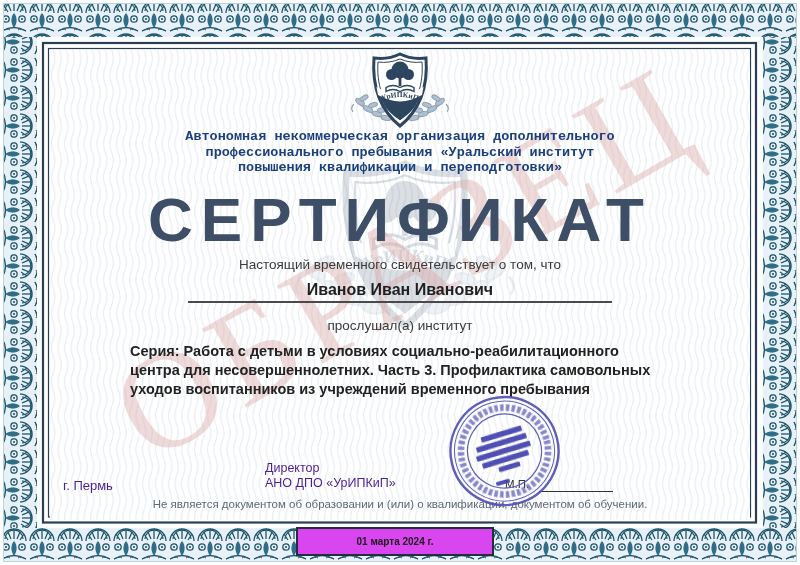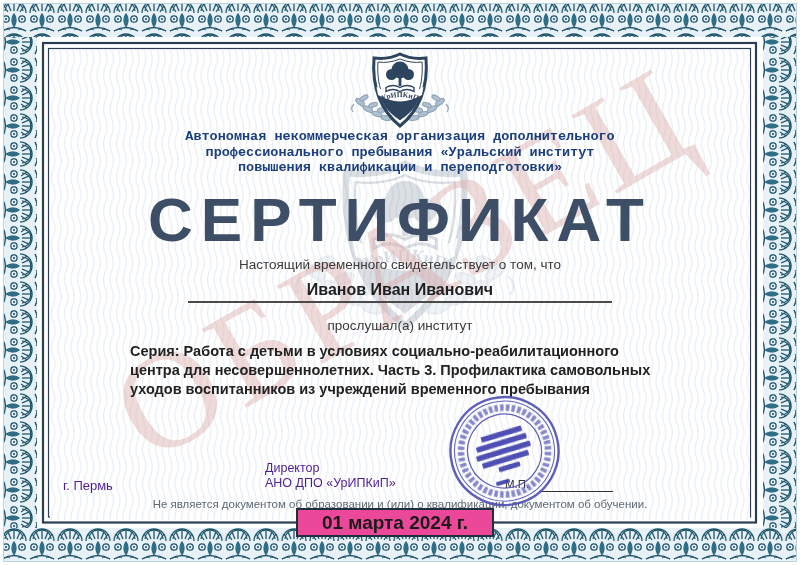--- a/index.html
+++ b/index.html
@@ -41,23 +41,23 @@
     left:80px;top:292px;width:540px;text-align:left;
     font-size:14.5px;font-weight:bold;line-height:19px;color:#222222;
   }
   #city{left:13px;top:428px;font-size:13px;color:#4c1d95;}
   #director{left:215px;top:411px;font-size:12.5px;line-height:15px;color:#4c1d95;}
   #seal-mark{left:455px;top:428px;font-size:11.5px;color:#333333;}
   #sign-line{left:489px;top:441px;width:74px;border-top:1.5px solid #333;height:0;}
   #disclaimer{left:0;top:448px;width:700px;text-align:center;font-size:11.5px;color:#5d6974;}
   #stamp-svg{left:395px;top:343px;}
   #date-box{
-    position:absolute;left:296px;top:508px;width:194px;height:25px;
-    background:#ec4899;border:2px solid #1f2f3f;z-index:6;
-    text-align:center;line-height:25px;font-size:19px;font-weight:bold;color:#1a1a1a;
+    position:absolute;left:296px;top:527px;width:194px;height:25px;
+    background:#d946ef;border:2px solid #1f2f3f;z-index:6;
+    text-align:center;line-height:25px;font-size:10px;font-weight:bold;color:#1a1a1a;
   }
   .l{display:block;}
 </style>
 </head>
 <body>
 
 <div id="stage">
 
   <svg id="border-svg" width="800" height="565" aria-hidden="true">
     <defs>

